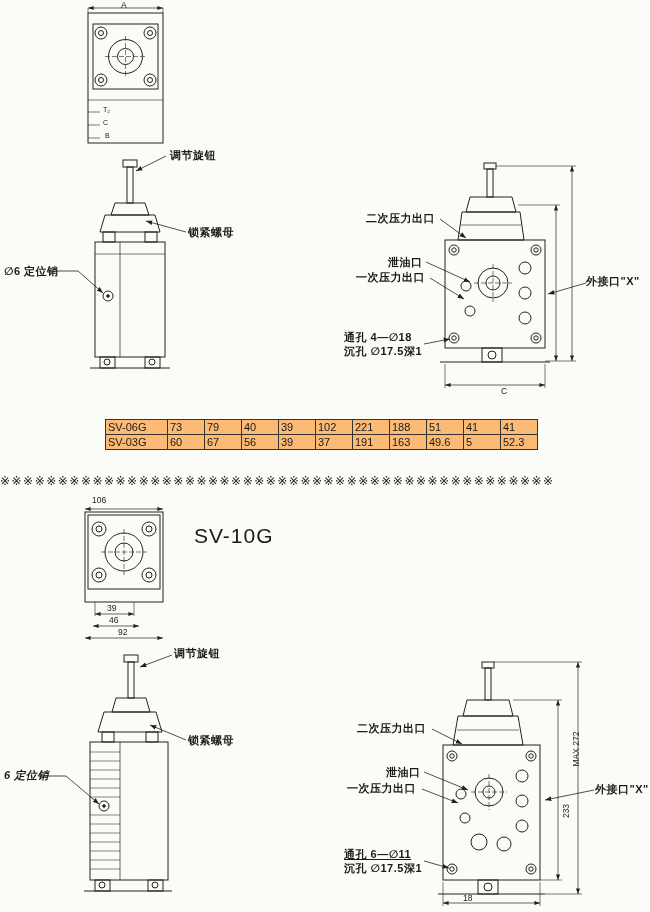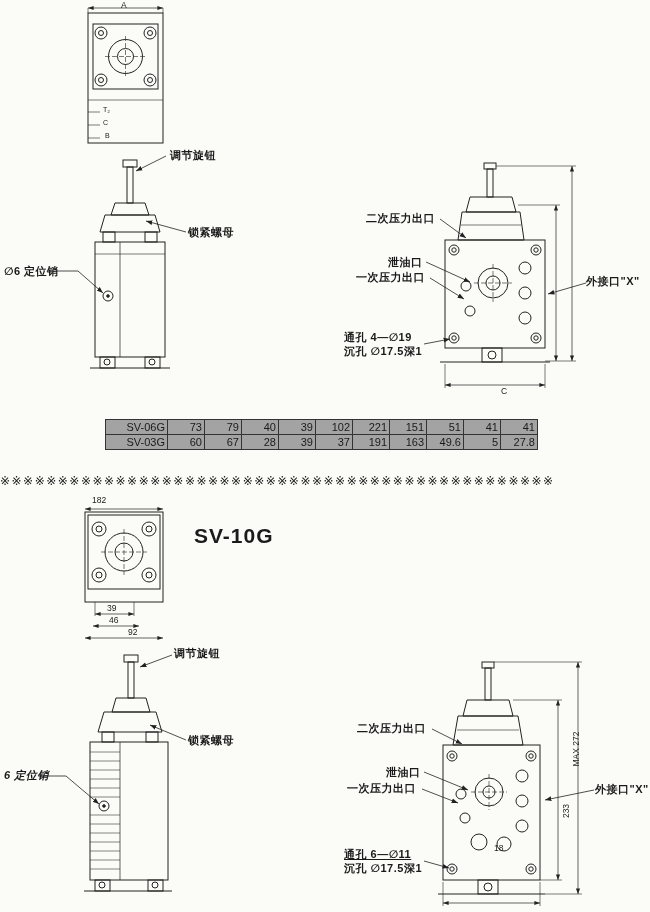--- a/index.html
+++ b/index.html
@@ -9,23 +9,23 @@
     background:#fbfbf8;
     font-family:"Liberation Sans","DejaVu Sans",sans-serif;
     color:#1a1a1a;
     overflow:hidden;
   }
   .art { position:absolute; left:0; top:0; }
   .lbl { position:absolute; font-size:11px; font-weight:bold; white-space:nowrap; letter-spacing:.5px; }
   .dim { position:absolute; font-size:8.5px; white-space:nowrap; }
   .port { position:absolute; font-size:7px; white-space:nowrap; }
   .vlabel { position:absolute; font-size:8.5px; white-space:nowrap; text-align:center; transform:rotate(-90deg); }
-  .title { position:absolute; left:194px; top:524px; font-size:21px; font-weight:bold; letter-spacing:1px; }
+  .title { position:absolute; left:194px; top:524px; font-size:21px; font-weight:normal; letter-spacing:1px; }
   .sep { position:absolute; left:0; top:474px; width:650px; font-size:12px; letter-spacing:1.5px; white-space:nowrap; overflow:hidden; color:#222; }
-  table.dimtable { position:absolute; left:105px; top:419px; border-collapse:collapse; font-size:11px; text-align:right; background:#a3a3a3; }
+  table.dimtable { position:absolute; left:105px; top:419px; border-collapse:collapse; font-size:11px; text-align:left; background:#fdba74; }
   table.dimtable td { border:1px solid #333; height:15px; min-width:37px; padding:0 2px; }
   table.dimtable td.model { min-width:62px; }
 </style>
 </head>
 <body>
 
 <svg class="art" width="650" height="912" viewBox="0 0 650 912">
   <defs>
     <marker id="arrE" markerWidth="9" markerHeight="8" refX="8" refY="4" orient="auto">
       <path d="M0,1 L8,4 L0,7 z" fill="#222"></path>
@@ -251,70 +251,70 @@
 <div class="port" style="left:103px; top:106px;">T₂</div>
 <div class="port" style="left:103px; top:119px;">C</div>
 <div class="port" style="left:105px; top:132px;">B</div>
 
 <div class="lbl" style="left:170px; top:148px;">调节旋钮</div>
 <div class="lbl" style="left:188px; top:225px;">锁紧螺母</div>
 <div class="lbl" style="left:4px;  top:264px;">∅6 定位销</div>
 <div class="lbl" style="left:366px; top:211px;">二次压力出口</div>
 <div class="lbl" style="left:388px; top:255px;">泄油口</div>
 <div class="lbl" style="left:356px; top:270px;">一次压力出口</div>
-<div class="lbl" style="left:344px; top:330px;">通孔 4—∅19</div>
+<div class="lbl" style="left:344px; top:330px;">通孔 4—∅18</div>
 <div class="lbl" style="left:344px; top:344px;">沉孔 ∅17.5深1</div>
 <div class="lbl" style="left:586px; top:274px;">外接口"X"</div>
 <div class="dim" style="left:501px; top:386px;">C</div>
 
 <table class="dimtable">
   <tbody>
       <tr>
     <td class="model">SV-06G</td>
     <td>73</td>
     <td>79</td>
     <td>40</td>
     <td>39</td>
     <td>102</td>
     <td>221</td>
-    <td>151</td>
+    <td>188</td>
     <td>51</td>
     <td>41</td>
     <td>41</td>
   </tr>
   <tr>
     <td class="model">SV-03G</td>
     <td>60</td>
     <td>67</td>
-    <td>28</td>
+    <td>56</td>
     <td>39</td>
     <td>37</td>
     <td>191</td>
     <td>163</td>
     <td>49.6</td>
     <td>5</td>
-    <td>27.8</td>
+    <td>52.3</td>
   </tr>
 </tbody>
   </table>
 
 <div class="sep">※※※※※※※※※※※※※※※※※※※※※※※※※※※※※※※※※※※※※※※※※※※※※※※※</div>
 
 <div class="title">SV-10G</div>
 
-<div class="dim" style="left:92px;  top:495px;">182</div>
+<div class="dim" style="left:92px;  top:495px;">106</div>
 <div class="dim" style="left:107px; top:603px;">39</div>
 <div class="dim" style="left:109px; top:615px;">46</div>
-<div class="dim" style="left:118px; top:627px;margin-left:10px;">92</div>
+<div class="dim" style="left:118px; top:627px;">92</div>
 
 <div class="lbl" style="left:174px; top:646px;">调节旋钮</div>
 <div class="lbl" style="left:188px; top:733px;">锁紧螺母</div>
 <div class="lbl" style="left:4px;  top:768px;font-style:italic;">6 定位销</div>
 <div class="lbl" style="left:357px; top:721px;">二次压力出口</div>
 <div class="lbl" style="left:386px; top:765px;">泄油口</div>
 <div class="lbl" style="left:347px; top:781px;">一次压力出口</div>
 <div class="lbl" style="left:344px; top:847px;text-decoration:underline;">通孔 6—∅11</div>
 <div class="lbl" style="left:344px; top:861px;">沉孔 ∅17.5深1</div>
 <div class="lbl" style="left:595px; top:782px;">外接口"X"</div>
 
 <div class="vlabel" style="left:546px; top:744px; width:60px;">MAX 272</div>
 <div class="vlabel" style="left:551px; top:806px; width:30px;">233</div>
-<div class="dim" style="left:463px; top:843px;margin-left:31px;">18</div>
+<div class="dim" style="left:463px; top:893px;">18</div>
 
 </body></html>

